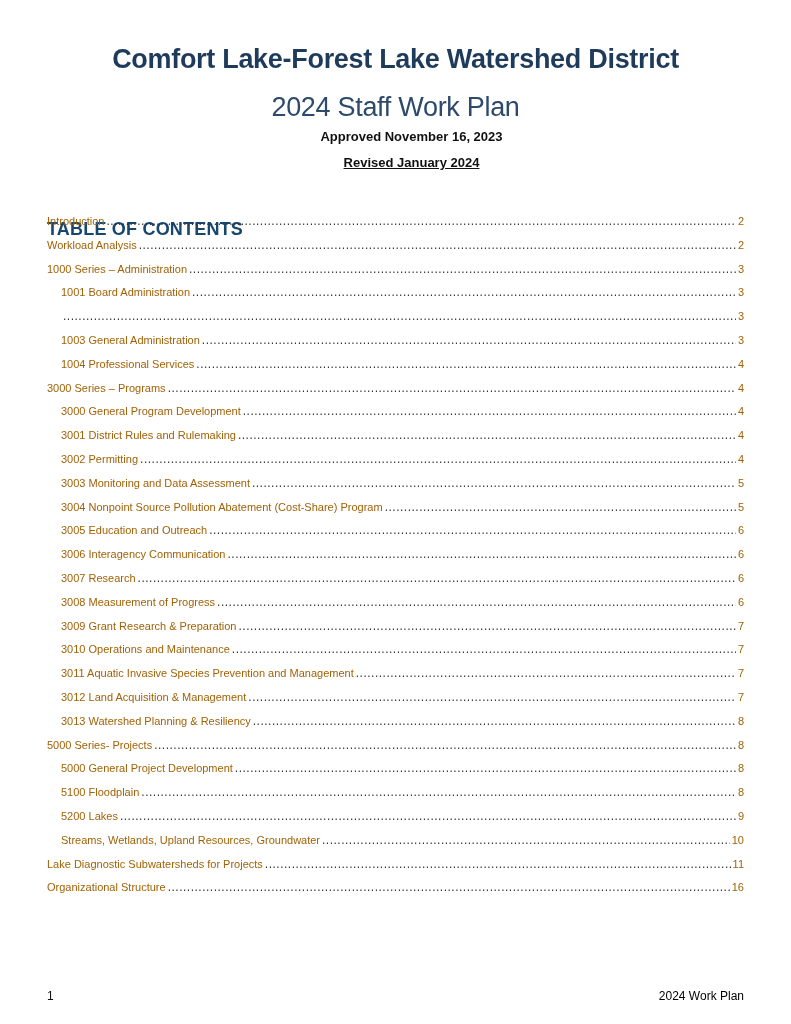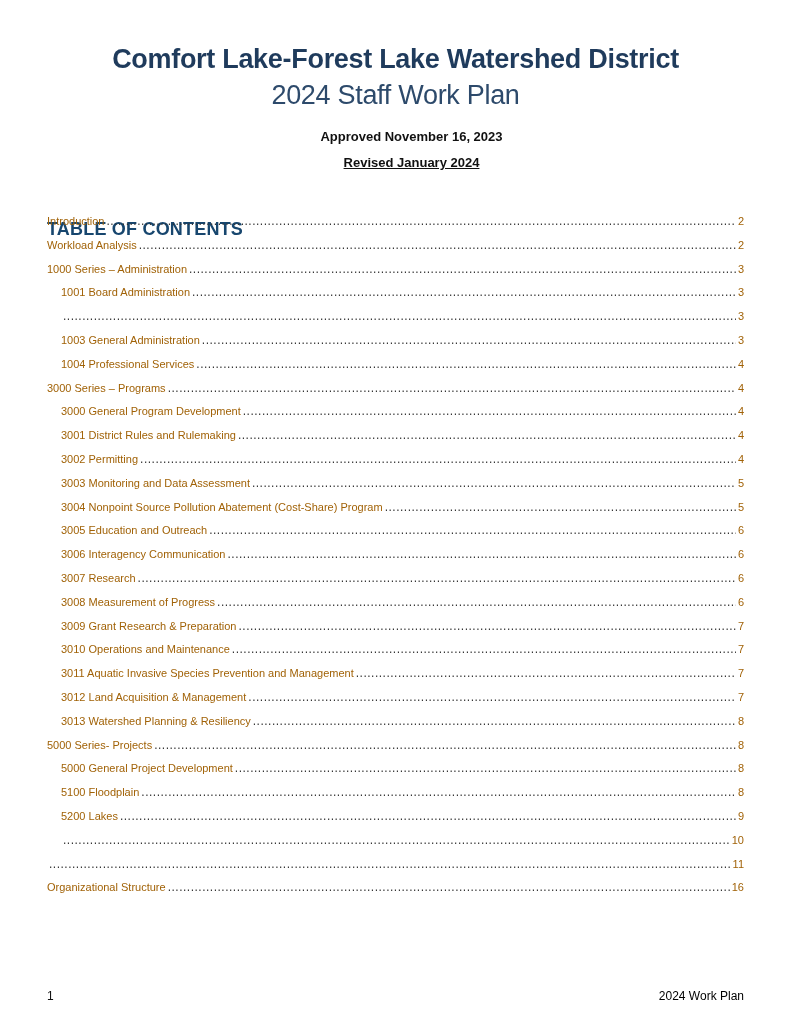--- a/index.html
+++ b/index.html
@@ -1,20 +1,20 @@
 <!DOCTYPE html>
 <html><head>
 <meta charset="utf-8">
 <style>
   html, body { margin: 0; padding: 0; background: #ffffff; }
   body { width: 791px; height: 1024px; position: relative; overflow: hidden;
          font-family: "Liberation Sans", sans-serif; color: #111; }
   .title { position: absolute; top: 44px; left: 0; width: 791px; text-align: center;
            font-size: 27px; font-weight: bold; color: #1f3b5c; letter-spacing: -0.3px; }
-  .subtitle { position: absolute; top: 80px; left: 0; width: 791px; text-align: center;
+  .subtitle { position: absolute; top: 92px; left: 0; width: 791px; text-align: center;
               font-size: 27px; color: #2d4a6b; font-weight: normal; letter-spacing: -0.3px; }
   .approved { position: absolute; top: 129px; left: 16px; width: 791px; text-align: center;
               font-size: 13px; font-weight: bold; color: #111; }
   .revised { position: absolute; top: 155px; left: 16px; width: 791px; text-align: center;
              font-size: 13px; font-weight: bold; color: #111; text-decoration: underline; }
   .toc-heading { position: absolute; top: 188px; left: 47px; font-size: 18px; font-weight: bold;
                  color: #17466e; letter-spacing: 0.2px; margin-top: 31px; }
   .toc { position: absolute; top: 214px; left: 47px; width: 697px; }
   .toc-row { display: flex; align-items: baseline; height: 23.8px; font-size: 11px; color: #a16207; }
   .toc-row.l2 { padding-left: 14px; }
@@ -160,24 +160,26 @@
       <span class="t">5100 Floodplain</span>
       <span class="dots"></span>
       <span class="p">8</span>
     </div>
     <div class="toc-row l2">
       <span class="t">5200 Lakes</span>
       <span class="dots"></span>
       <span class="p">9</span>
     </div>
     <div class="toc-row l2">
+      <span class="t">Streams, Wetlands, Upland Resources, Groundwater</span>
       <span class="dots"></span>
       <span class="p">10</span>
     </div>
     <div class="toc-row">
+      <span class="t">Lake Diagnostic Subwatersheds for Projects</span>
       <span class="dots"></span>
       <span class="p">11</span>
     </div>
     <div class="toc-row">
       <span class="t">Organizational Structure</span>
       <span class="dots"></span>
       <span class="p">16</span>
     </div>
   </div>
 

